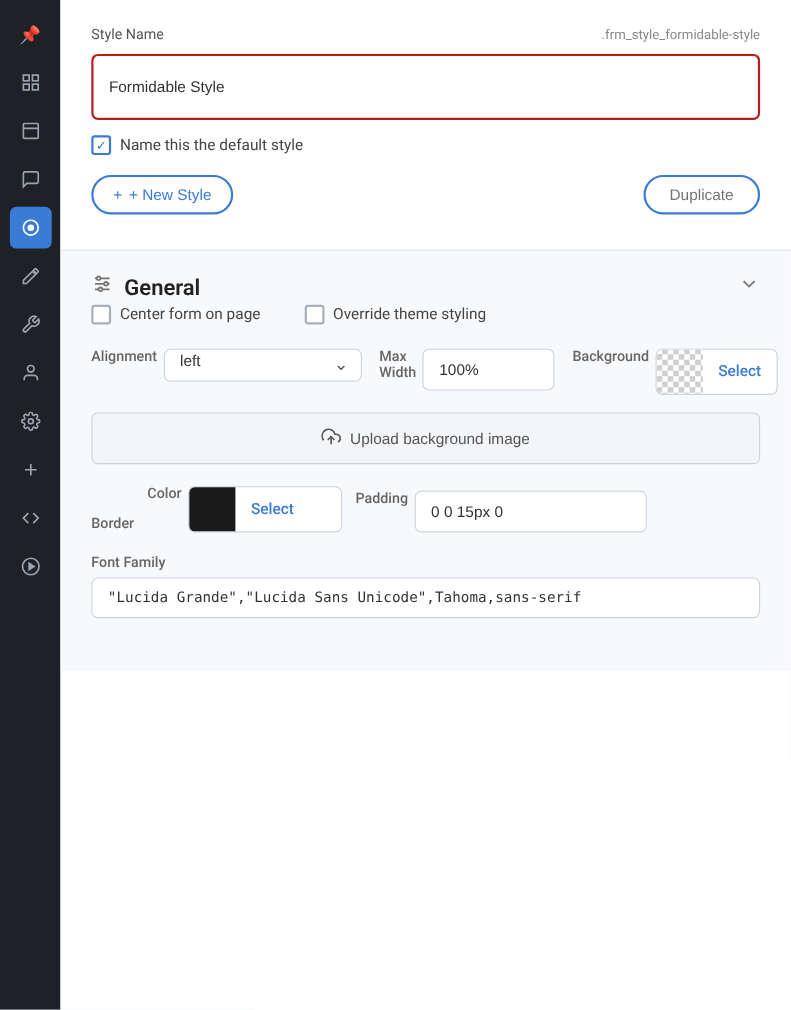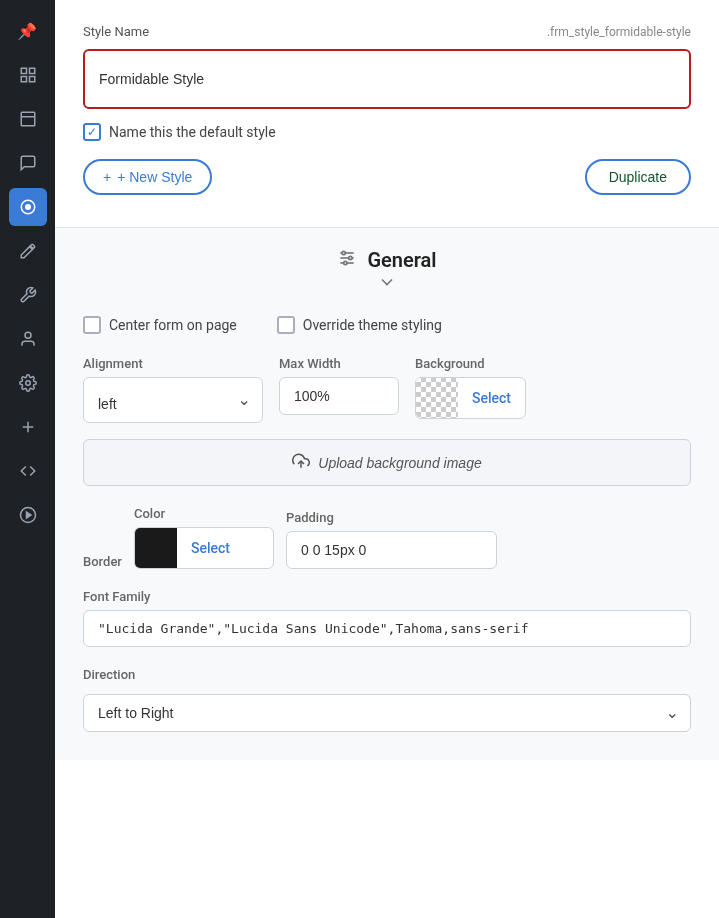--- a/index.html
+++ b/index.html
@@ -121,32 +121,31 @@
       color: #3a7bd5;
       background: #fff;
       font-size: 14px;
       font-weight: 500;
       cursor: pointer;
     }
     .btn-duplicate {
       padding: 8px 22px;
       border: 2px solid #3a7bd5;
       border-radius: 20px;
-      color: #14532d;
+      color: #737373;
       background: #fff;
       font-size: 14px;
       font-weight: 500;
       cursor: pointer;
     }
     .section-header {
       display: flex;
       align-items: center;
       justify-content: space-between;
-      margin-bottom: 20px;
-      flex-direction: column;
+      margin-bottom: 4px;
     }
     .section-header-left {
       display: flex;
       align-items: center;
       gap: 10px;
     }
     .section-title {
       font-size: 20px;
       font-weight: 600;
       color: #222;
@@ -179,21 +178,21 @@
       border-radius: 3px;
       background: #fff;
       flex-shrink: 0;
     }
     .option-label {
       font-size: 14px;
       color: #444;
     }
     .field-group {
       display: flex;
-      flex-direction: column;
+      flex-direction: row;
       gap: 6px;
     }
     .field-label {
       font-size: 13px;
       color: #666;
       font-weight: 500;
     }
     .field-input {
       padding: 10px 14px;
       border: 1px solid #cdd3db;
@@ -244,21 +243,20 @@
       border-radius: 6px;
       background: #f3f5f8;
       color: #555;
       font-size: 14px;
       cursor: pointer;
       display: flex;
       align-items: center;
       justify-content: center;
       gap: 8px;
       margin-bottom: 20px;
-      font-style: italic;
     }
 
     
     .color-select-btn {
       display: flex;
       align-items: center;
       gap: 0;
       border: 1px solid #cdd3db;
       border-radius: 6px;
       overflow: hidden;
@@ -332,21 +330,21 @@
       pointer-events: none;
       color: #555;
       font-size: 16px;
     }
 
     .alignment-wrapper {
       min-width: 180px;
     }
     .alignment-wrapper select {
       width: 100%;
-      padding: 18px 36px 10px 14px;
+      padding: 2px 36px 10px 14px;
       border: 1px solid #cdd3db;
       border-radius: 6px;
       font-size: 14px;
       color: #333;
       background: #fff;
       cursor: pointer;
       appearance: none;
       -webkit-appearance: none;
       outline: none;
     }
@@ -573,25 +571,16 @@
         <label class="field-label">Padding</label>
         <input class="padding-input" type="text" value="0 0 15px 0" style="">
       </div>
     </div>
 
     <div class="font-family-section">
       <label class="field-label" style="display:block; margin-bottom:6px;">Font Family</label>
       <input class="font-family-input" type="text" value="&quot;Lucida Grande&quot;,&quot;Lucida Sans Unicode&quot;,Tahoma,sans-serif" style="">
     </div>
 
-    <div class="field-group">
-      <label class="field-label" style="display:block; margin-bottom:6px;">Direction</label>
-      <div class="select-wrapper" style="position:relative; min-width: 220px;">
-        <select>
-          <option value="ltr">Left to Right</option>
-          <option value="rtl">Right to Left</option>
-        </select>
-      </div>
-    </div>
 
   </div>
 
 </div>
 
 </body></html>

